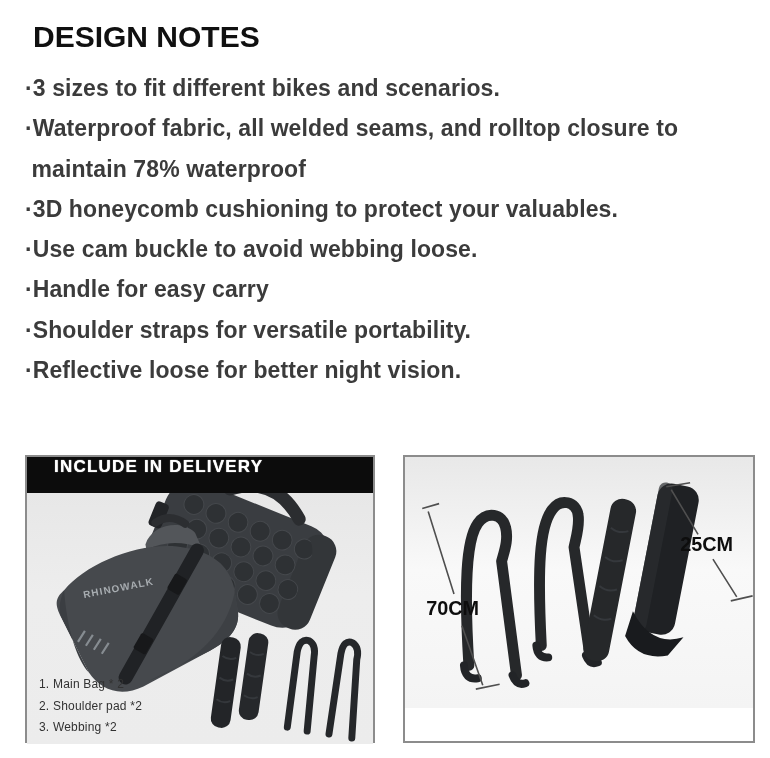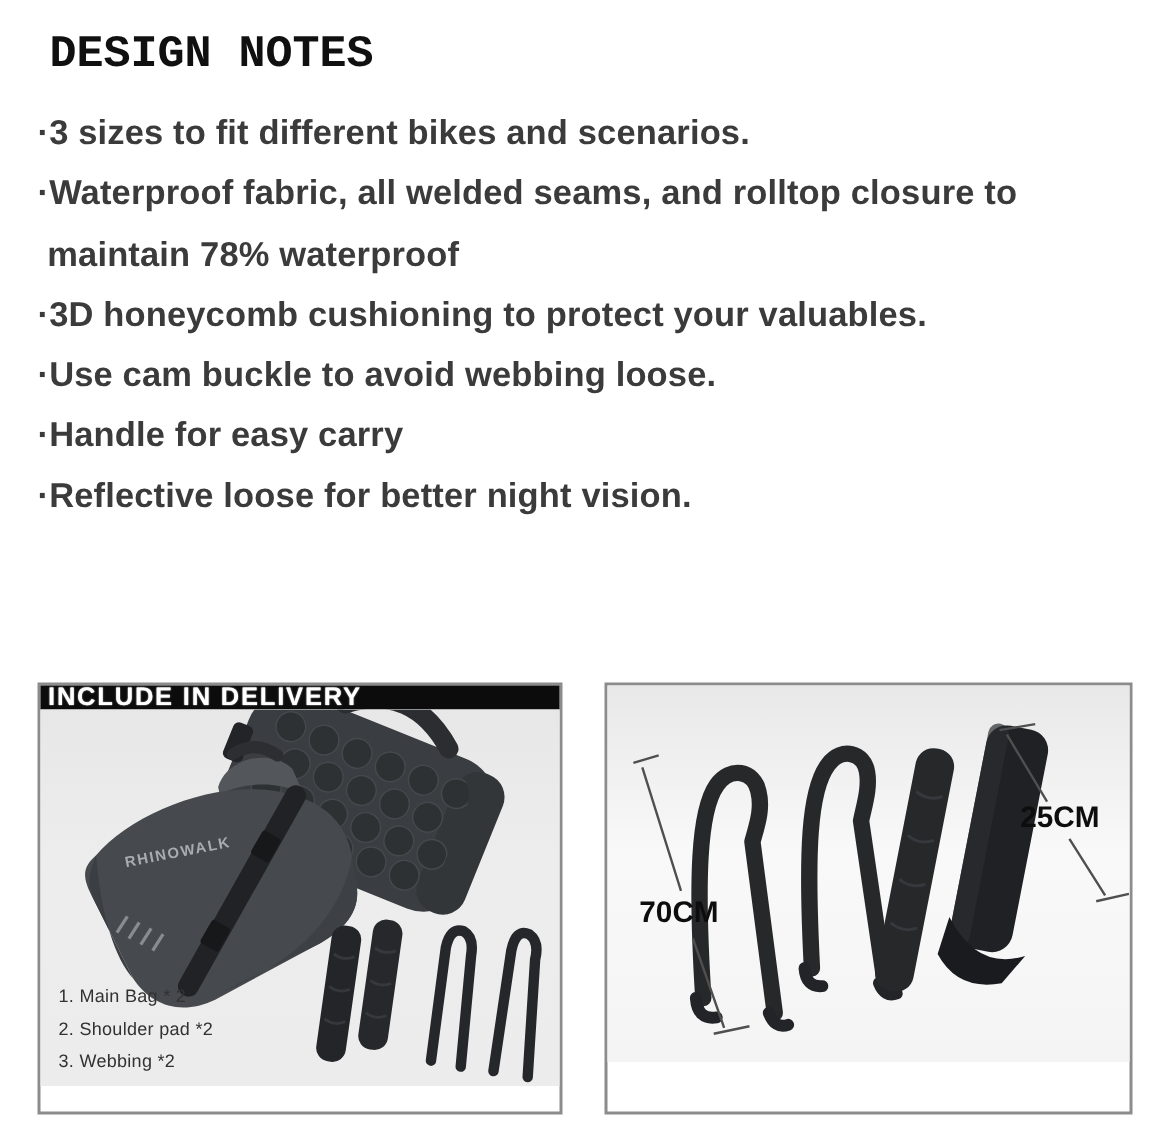--- a/index.html
+++ b/index.html
@@ -5,38 +5,38 @@
   html,body{margin:0;padding:0;}
   body{
     width:770px;height:758px;background:#ffffff;overflow:hidden;position:relative;
     font-family:"Liberation Sans", sans-serif;
   }
   .canvas{position:absolute;inset:0;}
 
   
   .dn-title{
     position:absolute;left:33px;top:20px;margin:0;
-    font-size:30px;font-weight:bold;color:#101010;letter-spacing:0;font-family:Liberation Mono, monospace;
+    font-size:30px;font-weight:bold;color:#101010;letter-spacing:0;
   }
   .notes{position:absolute;left:25px;top:68px;width:720px;}
   .note{
     font-size:23px;line-height:40.3px;color:#3b3b3b;
     white-space:pre-wrap;letter-spacing:0.1px;font-weight:bold;
   }
 
   
   .box{
     position:absolute;top:455px;height:288px;box-sizing:border-box;
     border:2px solid #8c8c8c;background:#fff;
   }
   .box.left{left:25px;width:350px;}
   .box.right{left:403px;width:352px;}
   .box-header{
-    height:16px;background:#0c0c0c;display:flex;align-items:center;
-    padding-left:5px;box-sizing:border-box;
+    height:36px;background:#0c0c0c;display:flex;align-items:flex-start;
+    padding-left:27px;box-sizing:border-box;
   }
   .box-header span{
     color:#ffffff;font-size:17px;font-weight:bold;letter-spacing:1.2px;
     text-shadow:0 0 1px #fff;
   }
   .box-body{position:relative;width:100%;height:calc(100% - 33px);overflow:hidden;}
   .body-left{background:linear-gradient(180deg,#e7e7e7 0%,#ededed 40%,#ececec 100%);}
   .body-right{background:linear-gradient(180deg,#e8e8e8 0%,#f9f9f9 45%,#f4f4f4 100%);}
   .box-body svg{position:absolute;left:0;top:0;width:100%;height:100%;}
 
@@ -52,20 +52,21 @@
 
   <h1 class="dn-title">DESIGN NOTES</h1>
 
   <div class="notes">
     <div class="note">·3 sizes to fit different bikes and scenarios.</div>
     <div class="note">·Waterproof fabric, all welded seams, and rolltop closure to</div>
     <div class="note"> maintain 78% waterproof</div>
     <div class="note">·3D honeycomb cushioning to protect your valuables.</div>
     <div class="note">·Use cam buckle to avoid webbing loose.</div>
     <div class="note">·Handle for easy carry</div>
+    <div class="note">·Shoulder straps for versatile portability.</div>
     <div class="note">·Reflective loose for better night vision.</div>
   </div>
 
   <section class="box left">
     <div class="box-header">
       <span>INCLUDE IN DELIVERY</span>
     </div>
     <div class="box-body body-left">
       <svg viewBox="0 0 346 253">
 

